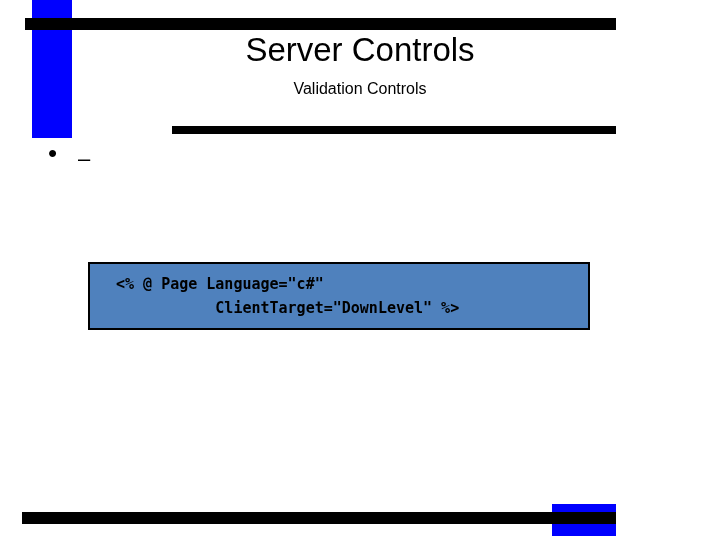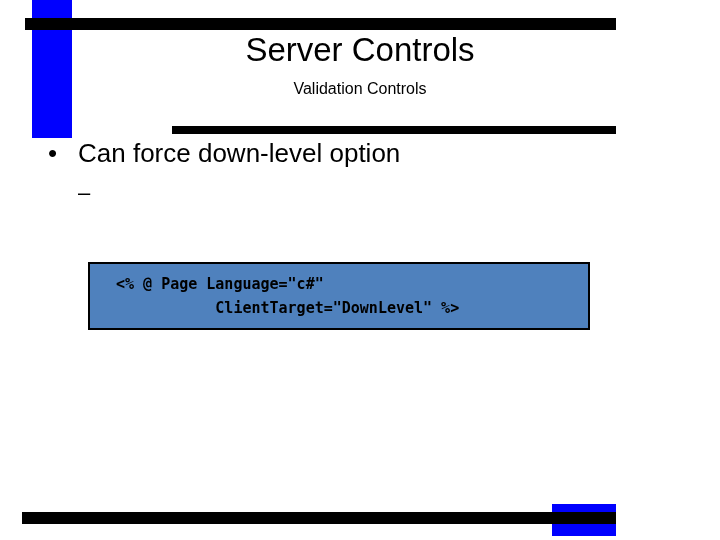--- a/index.html
+++ b/index.html
@@ -168,21 +168,20 @@
   <div class="title-block">
     <div class="slide-title">Server Controls</div>
     <div class="slide-subtitle">Validation Controls</div>
   </div>
 
   <div class="deco-black-title-rule"></div>
 
   <div class="body-block">
     <p class="bullet-l1">
       <span class="bullet-mark">•</span>
-      <span>Can force down-level option</span>
     </p>
     <p class="bullet-l2">
       <span class="bullet-mark">–</span>
     </p>
   </div>
 
   <div class="code-box">
     <div class="code-text">&lt;% @ Page Language="c#"</div>
     <div class="code-text" style="padding-top:0;">           ClientTarget="DownLevel" %&gt;</div>
   </div>

